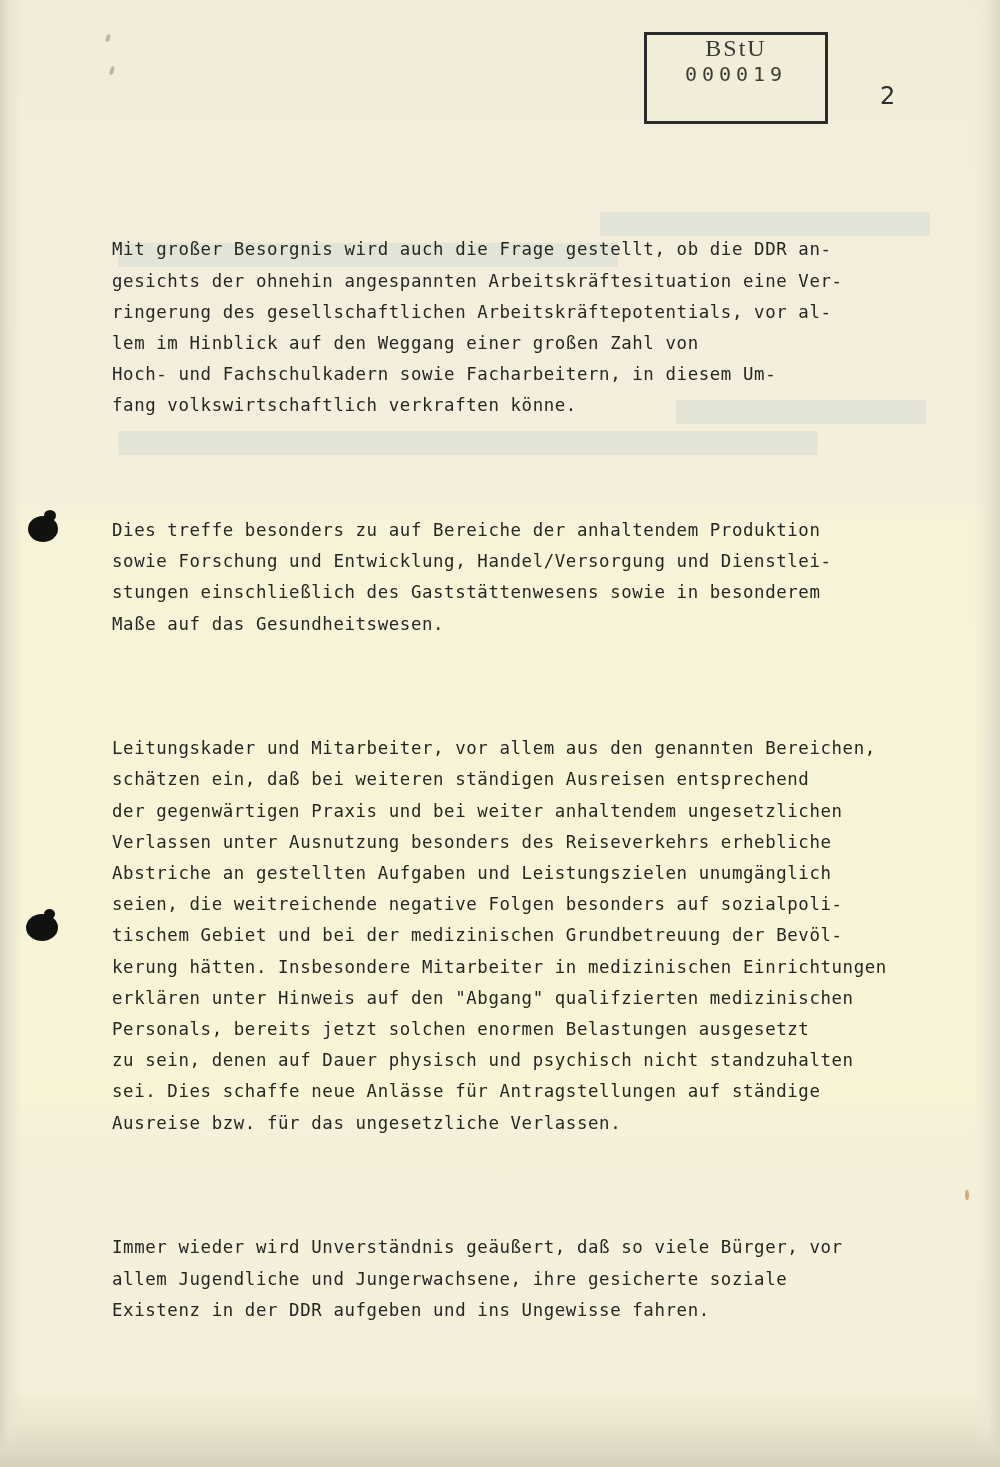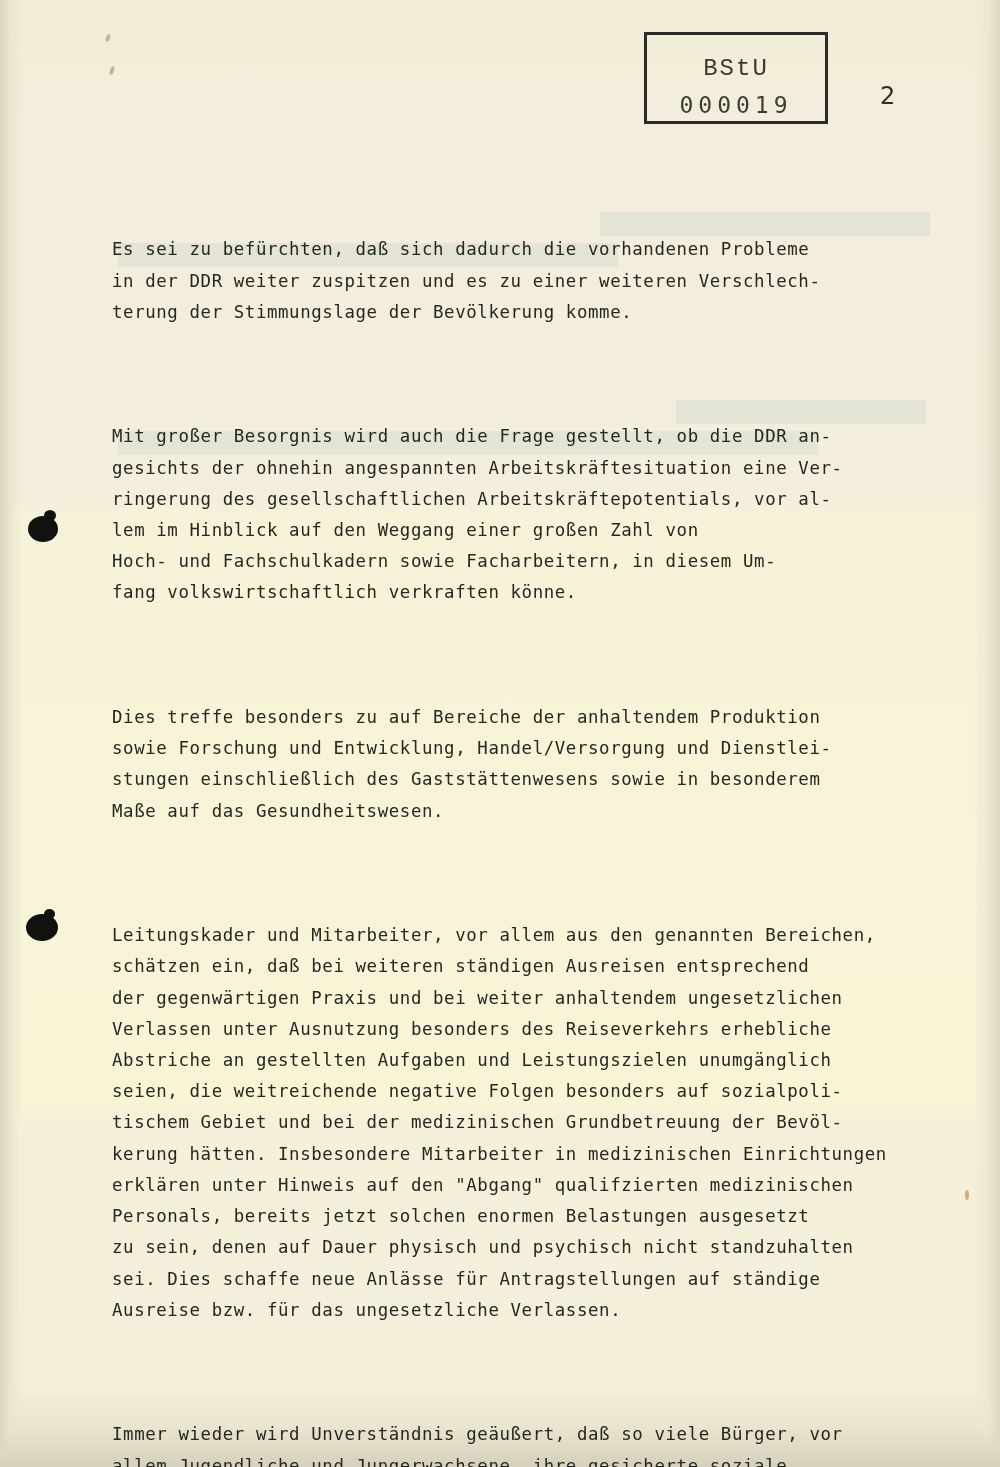--- a/index.html
+++ b/index.html
@@ -68,29 +68,28 @@
     left: 644px;
     top: 32px;
     width: 184px;
     height: 92px;
     border: 3px solid #2b2b2b;
     box-sizing: border-box;
     color: #33332e;
     text-align: center;
   }
   #stamp .stamp-title {
-    margin-top: 20px;
+    margin-top: 0;
     font-size: 24px;
     letter-spacing: 2px;
-    font-family: Liberation Mono, monospace;
+    font-family: Liberation Serif, serif;
     color: #3a3a33;
   }
   #stamp .stamp-number {
-    margin-top: 10px;
-    font-size: 23px;
+    font-size: 20px;
     letter-spacing: 5px;
     color: #3c3c34;
     font-family: "DejaVu Sans Mono", "Liberation Mono", monospace;
   }
 
   #page-number {
     position: absolute;
     left: 880px;
     top: 82px;
     font-size: 24px;
@@ -180,23 +179,20 @@
   </div>
 
   <div id="page-number">2</div>
 
   <div class="wash" id="wash1"></div>
   <div class="wash" id="wash2"></div>
   <div class="wash" id="wash3"></div>
   <div class="wash" id="wash4"></div>
 
   <div id="body-text">
-    <p class="para">Es sei zu befürchten, daß sich dadurch die vorhandenen Probleme
-in der DDR weiter zuspitzen und es zu einer weiteren Verschlech-
-terung der Stimmungslage der Bevölkerung komme.</p>
     <p class="para">Mit großer Besorgnis wird auch die Frage gestellt, ob die DDR an-
 gesichts der ohnehin angespannten Arbeitskräftesituation eine Ver-
 ringerung des gesellschaftlichen Arbeitskräftepotentials, vor al-
 lem im Hinblick auf den Weggang einer großen Zahl von
 Hoch- und Fachschulkadern sowie Facharbeitern, in diesem Um-
 fang volkswirtschaftlich verkraften könne.</p>
     <p class="para">Dies treffe besonders zu auf Bereiche der anhaltendem Produktion
 sowie Forschung und Entwicklung, Handel/Versorgung und Dienstlei-
 stungen einschließlich des Gaststättenwesens sowie in besonderem
 Maße auf das Gesundheitswesen.</p>

